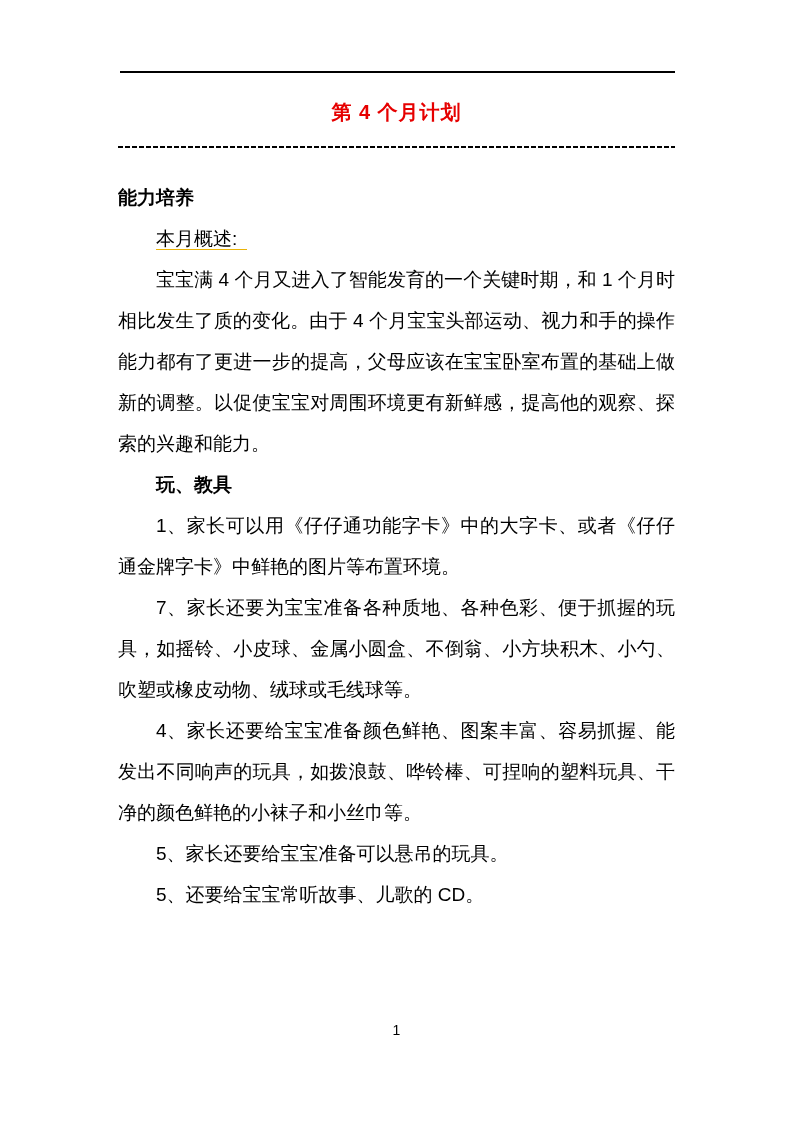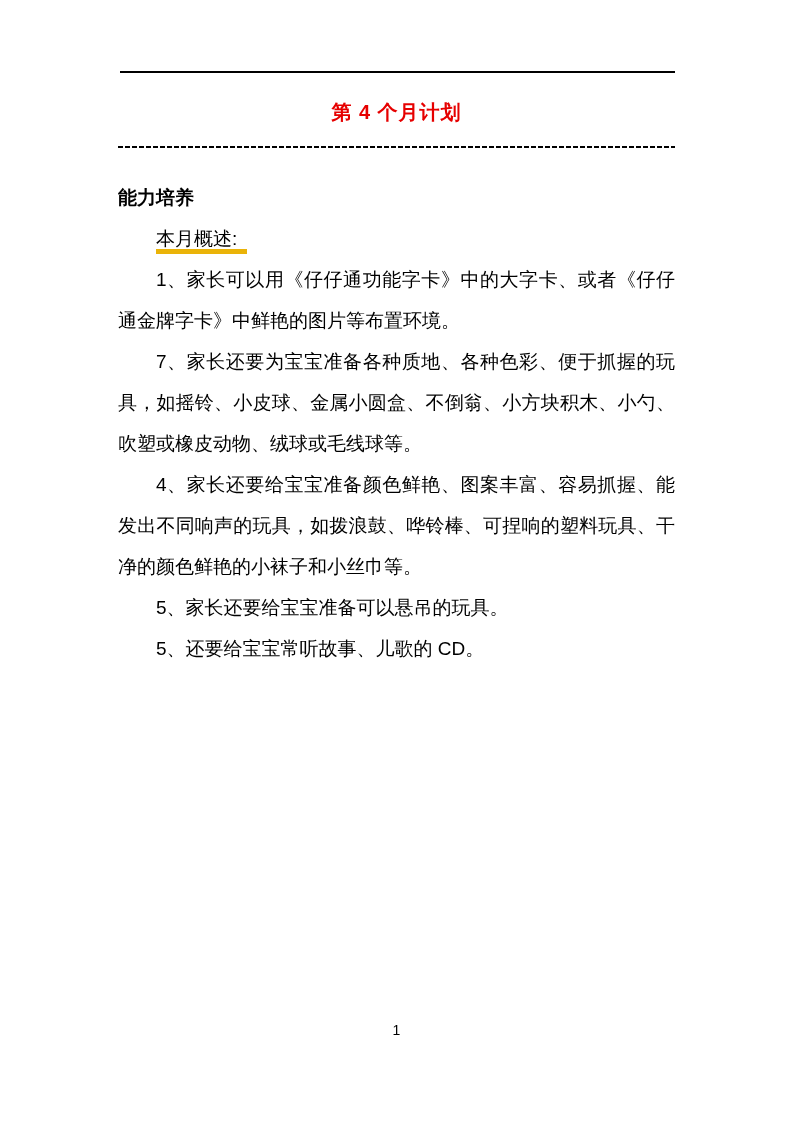--- a/index.html
+++ b/index.html
@@ -69,21 +69,21 @@
   .indent2 {
     text-indent: 2em;
   }
   .para {
     text-indent: 2em;
   }
   .overview-line {
     text-indent: 2em;
   }
   .underline-label {
-    border-bottom: 5px solid #eab308;
+    border-bottom: 1px solid #eab308;
     padding-right: 10px;
   }
   .page-number {
     position: absolute;
     top: 1020px;
     left: 0;
     width: 793px;
     text-align: center;
     font-size: 14px;
     line-height: 20px;
@@ -100,21 +100,23 @@
   <h1 class="doc-title">第 4 个月计划</h1>
 
   <div class="dashed-rule"></div>
 
   <div class="content">
 
     <h2 class="heading">能力培养</h2>
 
     <p class="overview-line"><span class="underline-label">本月概述: </span></p>
 
+    <p class="para">宝宝满 4 个月又进入了智能发育的一个关键时期，和 1 个月时相比发生了质的变化。由于 4 个月宝宝头部运动、视力和手的操作能力都有了更进一步的提高，父母应该在宝宝卧室布置的基础上做新的调整。以促使宝宝对周围环境更有新鲜感，提高他的观察、探索的兴趣和能力。</p>
 
+    <h3 class="heading indent2">玩、教具</h3>
 
     <p class="para">1、家长可以用《仔仔通功能字卡》中的大字卡、或者《仔仔通金牌字卡》中鲜艳的图片等布置环境。</p>
     <p class="para">7、家长还要为宝宝准备各种质地、各种色彩、便于抓握的玩具，如摇铃、小皮球、金属小圆盒、不倒翁、小方块积木、小勺、吹塑或橡皮动物、绒球或毛线球等。</p>
     <p class="para">4、家长还要给宝宝准备颜色鲜艳、图案丰富、容易抓握、能发出不同响声的玩具，如拨浪鼓、哗铃棒、可捏响的塑料玩具、干净的颜色鲜艳的小袜子和小丝巾等。</p>
     <p class="para">5、家长还要给宝宝准备可以悬吊的玩具。</p>
     <p class="para">5、还要给宝宝常听故事、儿歌的 CD。</p>
 
 
   </div>
 

